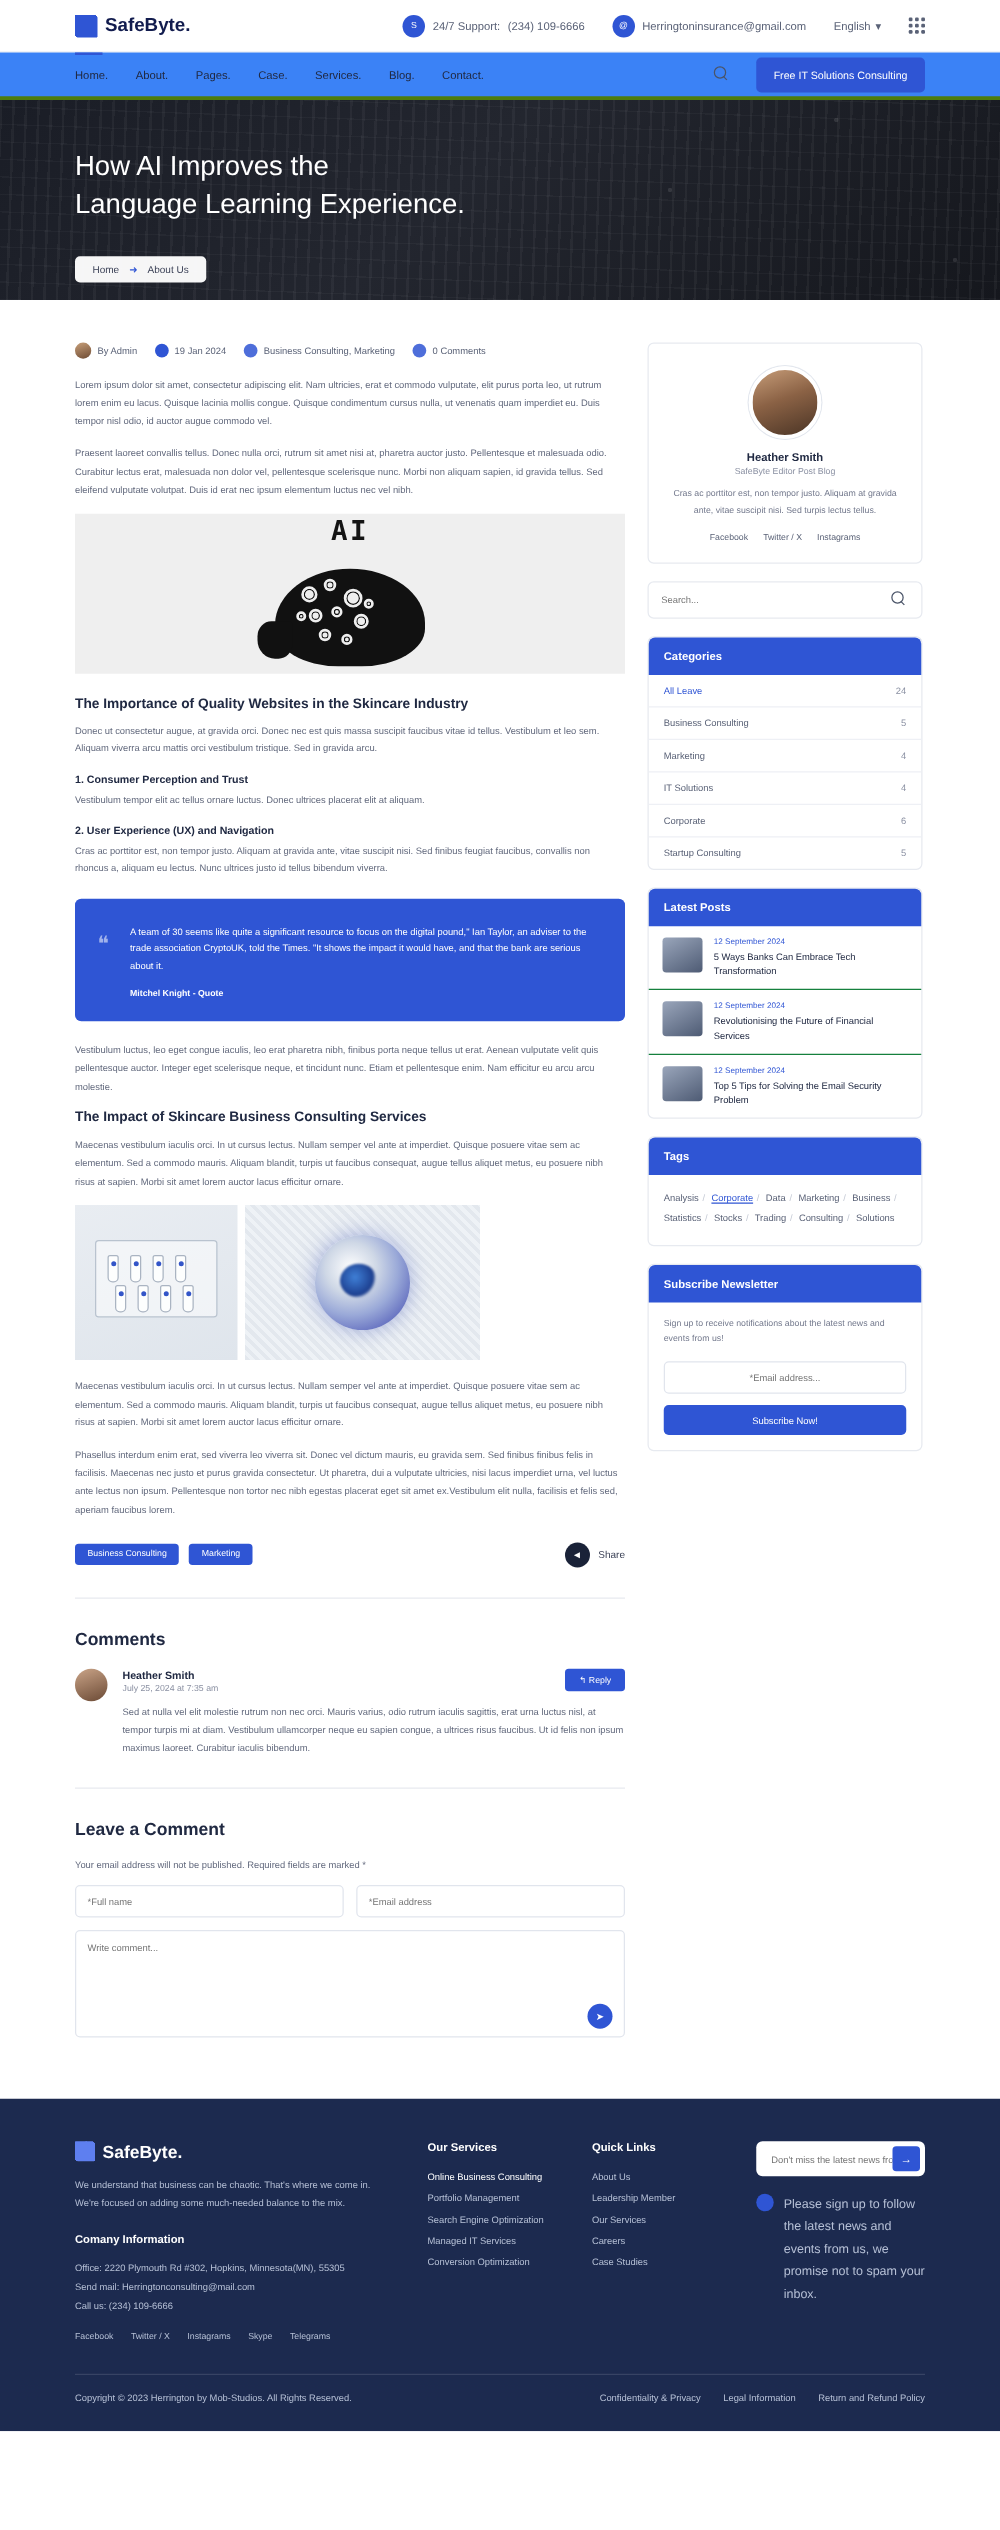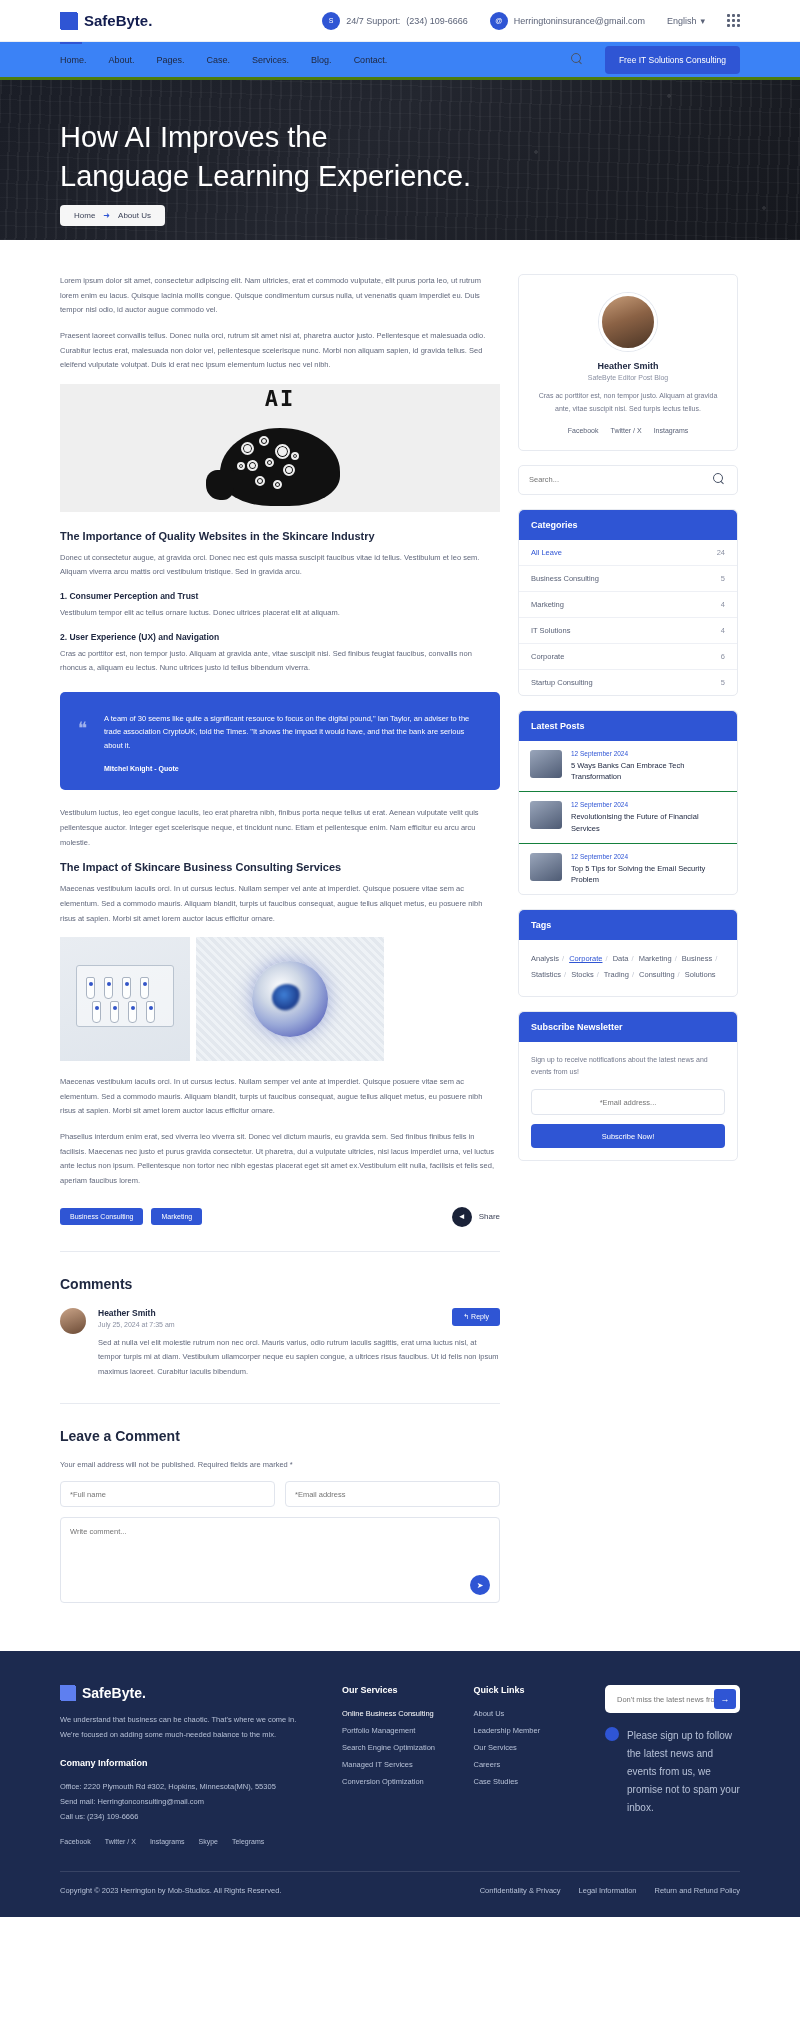--- a/index.html
+++ b/index.html
@@ -86,21 +86,21 @@
   .hero::after {
     content: "";
     position: absolute; right: -40px; top: -40px; width: 380px; height: 280px;
     background:
       radial-gradient(circle at 20% 40%, rgba(255,255,255,0.10) 1.5px, transparent 2px),
       radial-gradient(circle at 55% 20%, rgba(255,255,255,0.10) 1.5px, transparent 2px),
       radial-gradient(circle at 80% 60%, rgba(255,255,255,0.10) 1.5px, transparent 2px),
       radial-gradient(circle at 35% 75%, rgba(255,255,255,0.10) 1.5px, transparent 2px);
   }
   .hero-inner { position: relative; z-index: 2; padding: 38px 60px 0; }
-  .hero h1 { color: #fff; font-size: 29px; line-height: 1.35; font-weight: normal; }
+  .hero h1 { color: #fff; font-size: 22px; line-height: 1.35; font-weight: normal; }
   .breadcrumb {
     position: absolute; left: 60px; bottom: 14px; z-index: 3;
     background: rgba(255,255,255,0.96);
     border-radius: 4px; padding: 6px 14px;
     display: flex; align-items: center; gap: 8px;
     font-size: 8px; color: #3c4257;
   }
   .crumb-arrow { font-size: 8px; color: #2f55d4; }
 
   
@@ -402,20 +402,38 @@
       <span>Home</span>
       <span class="crumb-arrow">➜</span>
       <span>About Us</span>
     </div>
   </div>
 
   <div class="main">
 
     <div class="content">
 
+      <div class="meta-row">
+        <div class="meta-item">
+          <span class="meta-av"></span>
+          <span>By Admin</span>
+        </div>
+        <div class="meta-item">
+          <span class="meta-ic"></span>
+          <span>19 Jan 2024</span>
+        </div>
+        <div class="meta-item">
+          <span class="meta-ic alt"></span>
+          <span>Business Consulting, Marketing</span>
+        </div>
+        <div class="meta-item">
+          <span class="meta-ic alt"></span>
+          <span>0 Comments</span>
+        </div>
+      </div>
 
       <p class="body">Lorem ipsum dolor sit amet, consectetur adipiscing elit. Nam ultricies, erat et commodo vulputate, elit purus porta leo, ut rutrum lorem enim eu lacus. Quisque lacinia mollis congue. Quisque condimentum cursus nulla, ut venenatis quam imperdiet eu. Duis tempor nisl odio, id auctor augue commodo vel.</p>
       <p class="body">Praesent laoreet convallis tellus. Donec nulla orci, rutrum sit amet nisi at, pharetra auctor justo. Pellentesque et malesuada odio. Curabitur lectus erat, malesuada non dolor vel, pellentesque scelerisque nunc. Morbi non aliquam sapien, id gravida tellus. Sed eleifend vulputate volutpat. Duis id erat nec ipsum elementum luctus nec vel nibh.</p>
 
       <div class="post-img">
         <div class="ai-text">AI</div>
         <div class="ai-head">
           <div class="ai-blob"></div>
           <div class="ai-dots">
             <i style="left:46px;top:40px;width:13px;height:13px;"></i>

